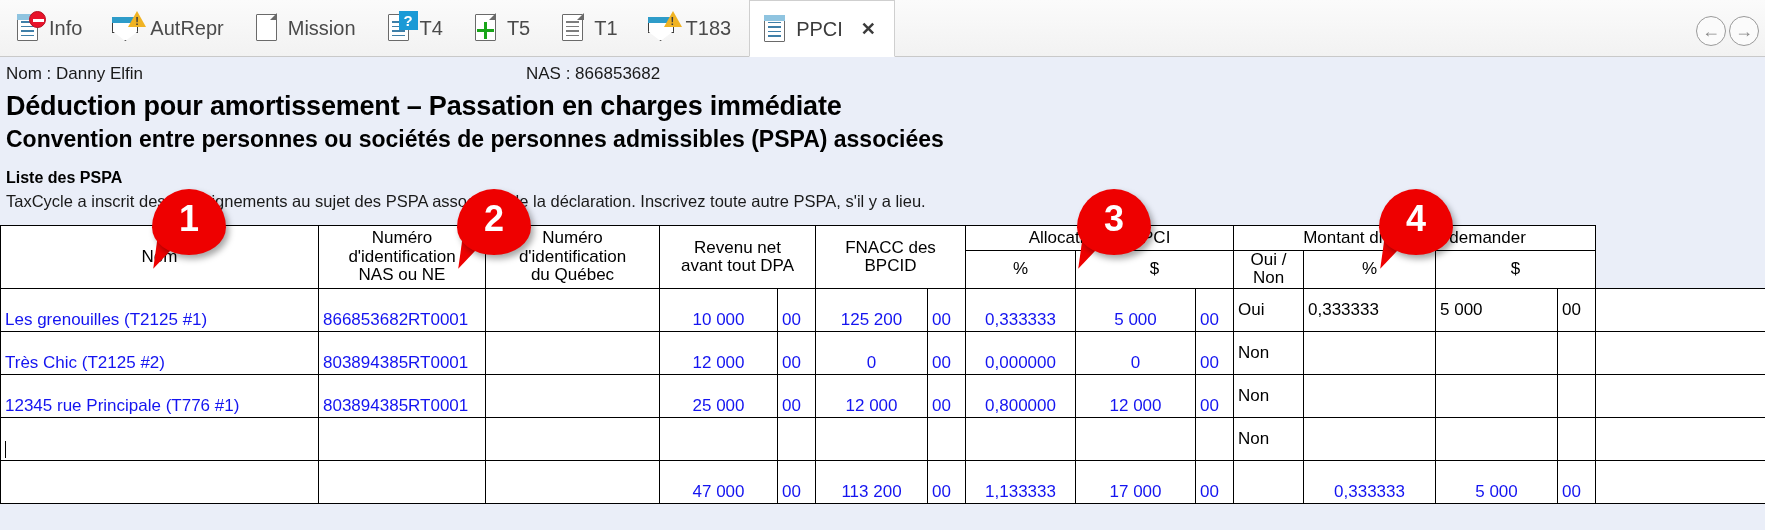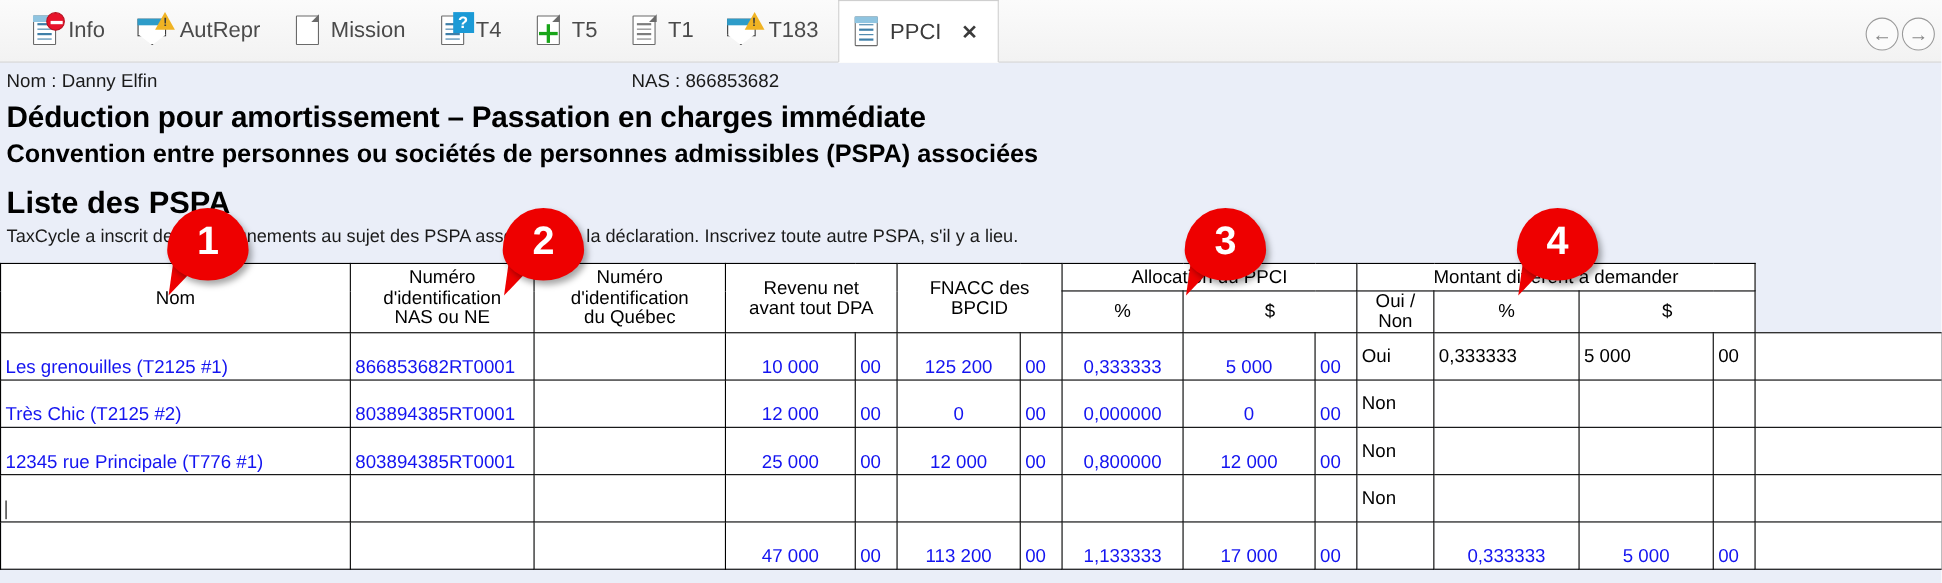--- a/index.html
+++ b/index.html
@@ -12,21 +12,21 @@
   }
 
   
   #tabbar {
     position: relative;
     height: 57px;
     background: linear-gradient(#fbfbfb, #f2f2f2);
     border-bottom: 1px solid #c9c9c9;
     display: flex;
     align-items: flex-end;
-    padding-left: 16px;
+    padding-left: 3px;
   }
   .tab {
     height: 56px;
     display: flex;
     align-items: center;
     gap: 8px;
     padding: 0 18px 0 12px;
     font-size: 20px;
     color: #4a4a4a;
     position: relative;
@@ -128,32 +128,32 @@
   }
 
   
   #form {
     position: relative;
     background: #eaeef8;
     height: 473px;
     padding: 0;
   }
   .idline {
-    display:flex; font-size:17px; color:#1a1a1a; padding: 7px 6px 4px 6px; gap: 48px;
+    display:flex; font-size:17px; color:#1a1a1a; padding: 7px 6px 4px 6px;
   }
   .idline .nom { width: 520px; }
   .h1 {
     font-size: 27px; font-weight: bold; color:#000; padding: 3px 6px 0 6px;
     letter-spacing: -0.2px;
   }
   .h2 {
     font-size: 23px; font-weight: bold; color:#000; padding: 4px 6px 0 6px;
   }
   .h3 {
-    font-size: 28px; font-weight: bold; color:#000; padding: 16px 6px 0 6px;
+    font-size: 16px; font-weight: bold; color:#000; padding: 16px 6px 0 6px;
   }
   .note {
     font-size: 16.5px; color:#1a1a1a; padding: 5px 6px 0 6px;
   }
 
   
   table.grid {
     border-collapse: collapse;
     margin-top: 14px;
     width: 1765px;

